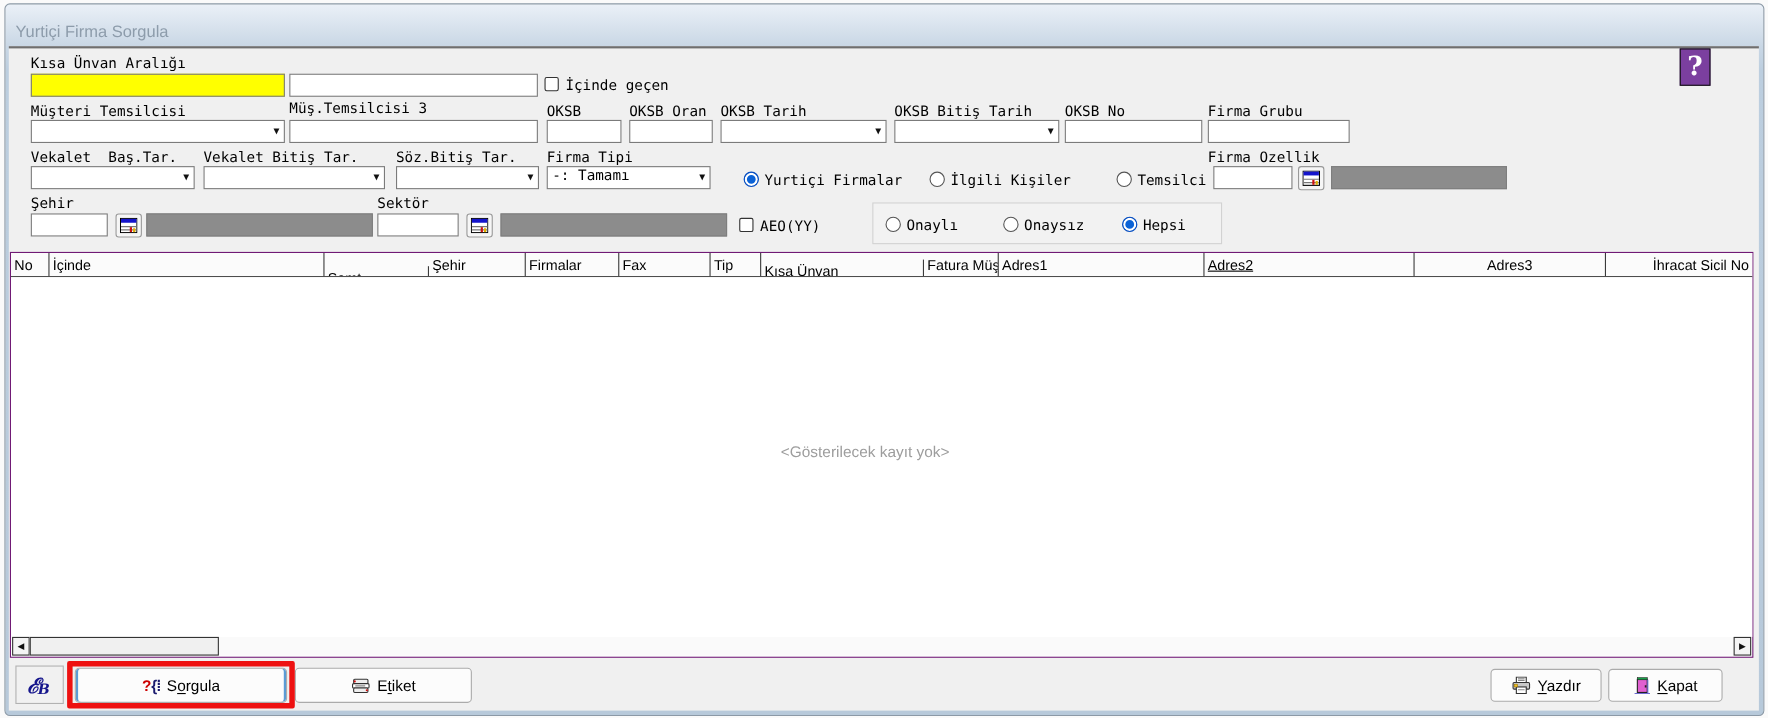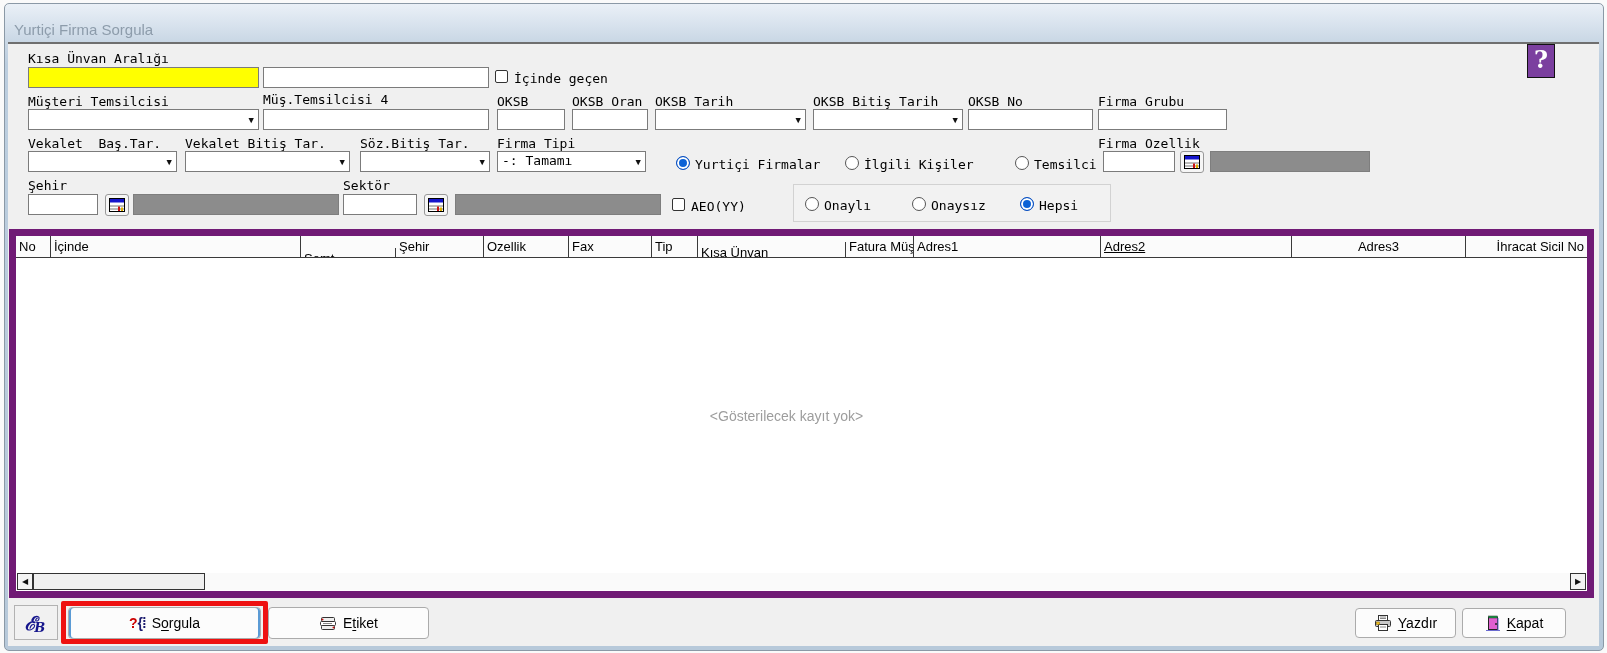--- a/index.html
+++ b/index.html
@@ -27,21 +27,21 @@
   .cb{position:absolute;width:13px;height:13px;background:#fff;border:1px solid #333;
       box-sizing:border-box;border-radius:2px;}
   .radio{position:absolute;width:14px;height:14px;border-radius:50%;background:#fff;
          border:1px solid #555;box-sizing:border-box;}
   .radio.sel{background:#0b62d6;border-color:#0a4fc0;box-shadow:inset 0 0 0 2px #fff;}
   .lookup-btn{position:absolute;width:24px;height:22px;background:#f6f6f6;border:1px solid #999;
               border-radius:3px;box-sizing:border-box;display:flex;align-items:center;justify-content:center;}
   .groupbox{position:absolute;border:1px solid #d2d2d2;background:#f2f2f2;box-sizing:border-box;}
   
   .grid{position:absolute;left:9px;top:229px;width:1585px;height:369px;
-        background:#fff;border:7px solid #701a75;box-sizing:border-box;}
+        background:#fff;border:1px solid #701a75;box-sizing:border-box;}
   .grid-header{position:absolute;left:0;top:0;right:0;height:22px;display:flex;
                background:#fbfbfb;border-bottom:1px solid #3a3a3a;box-sizing:border-box;}
   .gh{box-sizing:border-box;border-right:1px solid #3a3a3a;padding:3px 3px 0 3px;
       font-size:13px;color:#000;overflow:hidden;white-space:nowrap;flex:0 0 auto;}
   .gh.last{flex:1 1 auto;border-right:none;text-align:right;}
   .grid-body{position:absolute;left:0;top:22px;right:0;bottom:18px;background:#fff;}
   .empty-msg{position:absolute;left:0;right:30px;top:150px;text-align:center;
              font-size:14px;color:#9d9d9d;}
   .hscroll{position:absolute;left:1px;right:1px;bottom:1px;height:17px;display:flex;
            background:#fafafa;align-items:stretch;}
@@ -77,21 +77,21 @@
   <div class="content"></div>
   <div class="help-box">?</div>
 
   <div class="lbl" style="left:28px;top:51px;">Kısa Ünvan Aralığı</div>
   <input class="inp yellow" style="left: 28px; top: 67px; width: 231px;">
   <input class="inp" style="left: 263px; top: 67px; width: 226px;">
   <span class="cb" style="left:495px;top:70px;"></span>
   <div class="lbl" style="left:514px;top:71px;">İçinde geçen</div>
 
   <div class="lbl" style="left:28px;top:94px;">Müşteri Temsilcisi</div>
-  <div class="lbl" style="left:263px;top:92px;">Müş.Temsilcisi 4</div>
+  <div class="lbl" style="left:263px;top:92px;">Müş.Temsilcisi 3</div>
   <div class="lbl" style="left:497px;top:94px;">OKSB</div>
   <div class="lbl" style="left:572px;top:94px;">OKSB Oran</div>
   <div class="lbl" style="left:655px;top:94px;">OKSB Tarih</div>
   <div class="lbl" style="left:813px;top:94px;">OKSB Bitiş Tarih</div>
   <div class="lbl" style="left:968px;top:94px;">OKSB No</div>
   <div class="lbl" style="left:1098px;top:94px;">Firma Grubu</div>
 
   <div class="combo" style="left:28px;top:109px;width:231px;">
       <span class="arr">▼</span>
     </div>
@@ -181,21 +181,21 @@
   <div class="lbl" style="left:931px;top:198px;">Onaysız</div>
   <span class="radio sel" style="left:1020px;top:197px;"></span>
   <div class="lbl" style="left:1039px;top:198px;">Hepsi</div>
 
   <div class="grid">
     <div class="grid-header">
       <div class="gh" style="width:35px;">No</div>
       <div class="gh" style="width:250px;">İçinde</div>
       <div class="gh" style="width:95px;margin-top:12px;">Semt</div>
       <div class="gh" style="width:88px;">Şehir</div>
-      <div class="gh" style="width:85px;">Ozellik</div>
+      <div class="gh" style="width:85px;">Firmalar</div>
       <div class="gh" style="width:83px;">Fax</div>
       <div class="gh" style="width:46px;">Tip</div>
       <div class="gh" style="width:148px;margin-top:6px;">Kısa Ünvan</div>
       <div class="gh" style="width:68px;">Fatura Müşt</div>
       <div class="gh" style="width:187px;">Adres1</div>
       <div class="gh" style="width:191px;text-decoration:underline;">Adres2</div>
       <div class="gh" style="width:174px;text-align:center;">Adres3</div>
       <div class="gh last">İhracat Sicil No</div>
     </div>
     <div class="grid-body">

